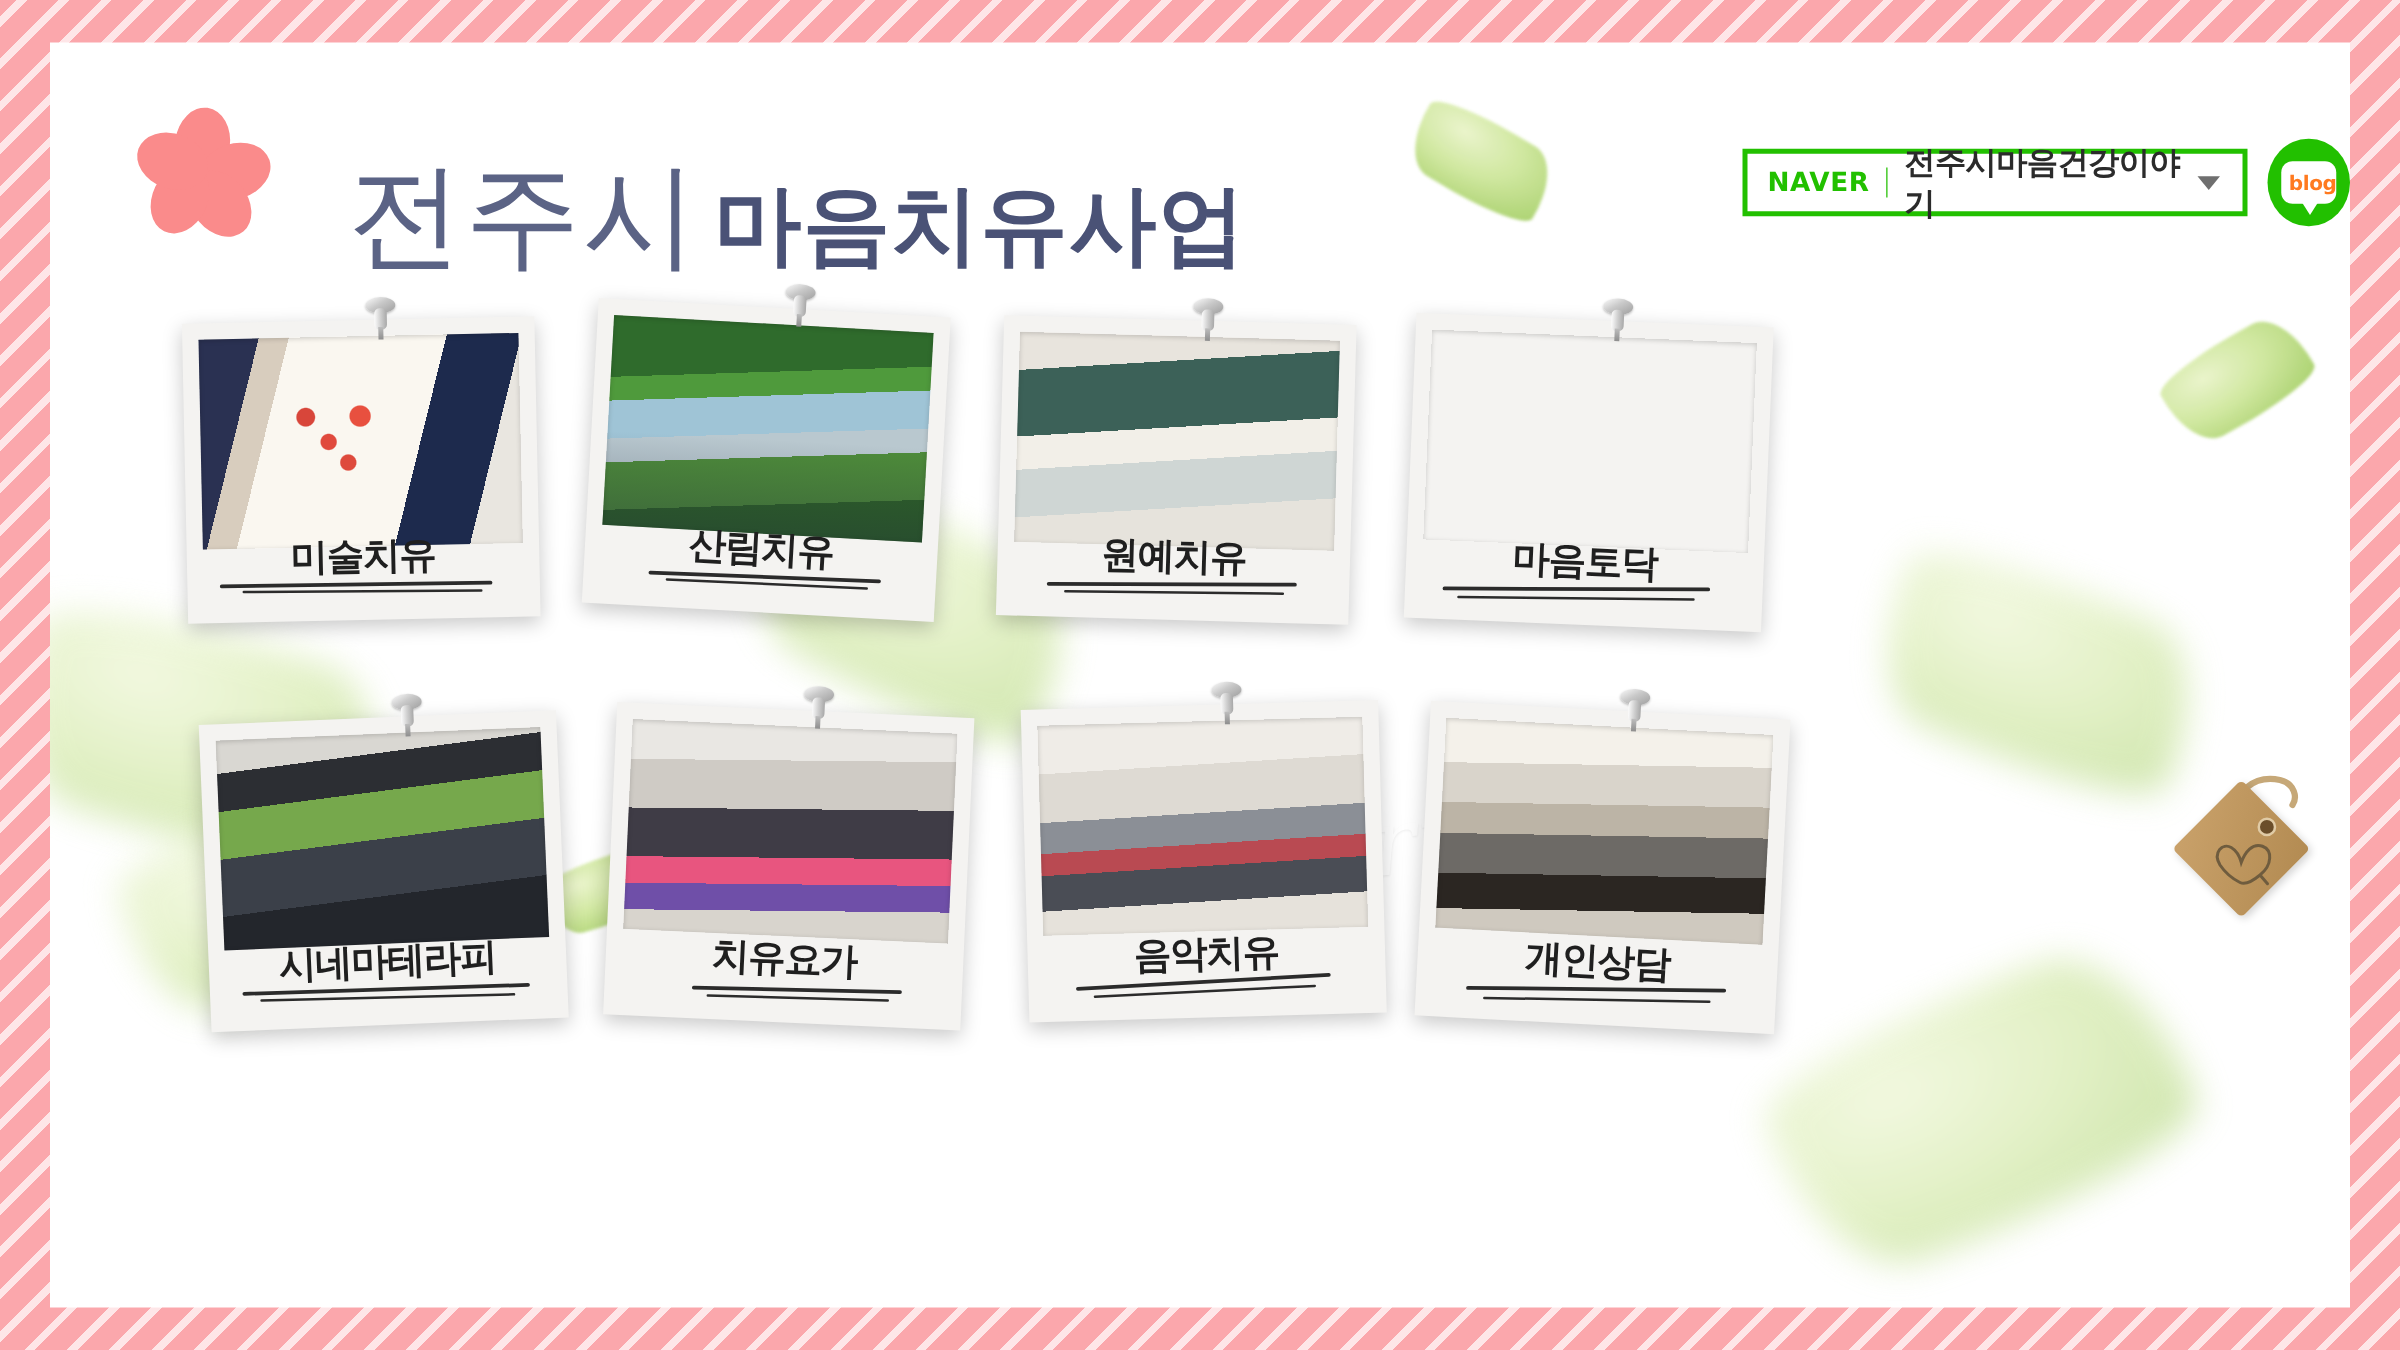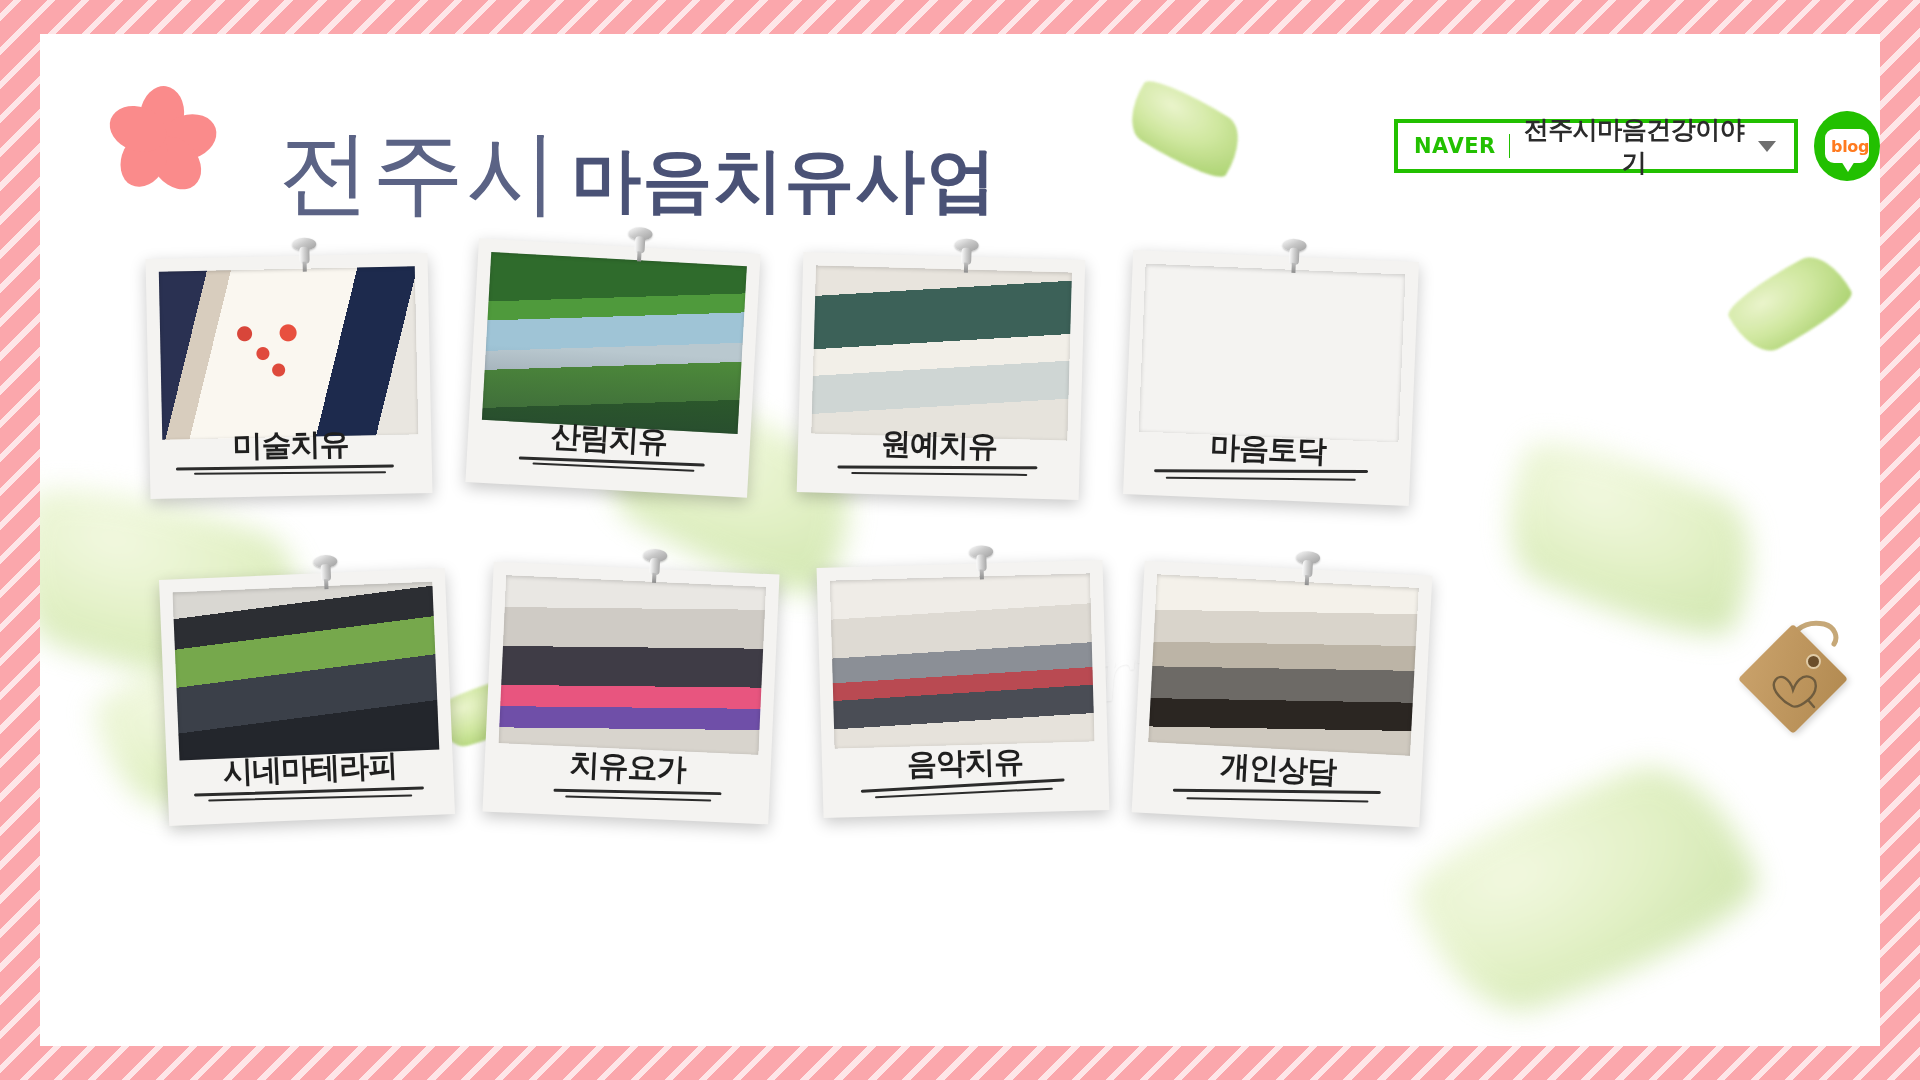--- a/index.html
+++ b/index.html
@@ -56,21 +56,21 @@
   }
   #naver-box{
     display:flex;align-items:center;
     border:4px solid #22c000;background:#fff;
     height:46px;padding:0 18px 0 16px;box-sizing:content-box;
   }
   #naver-word{
     color:#22c000;font-weight:700;font-size:21px;letter-spacing:.5px;
   }
   #naver-div{width:2px;height:24px;background:#22c000;margin:0 13px;}
-  #naver-name{color:#2b2b2b;font-weight:700;font-size:25px;letter-spacing:-.5px;text-align:center;}
+  #naver-name{color:#2b2b2b;font-weight:700;font-size:25px;letter-spacing:-.5px;}
   #naver-caret{
     margin-left:14px;width:0;height:0;
     border-left:9px solid transparent;border-right:9px solid transparent;
     border-top:11px solid #6f6f6f;
   }
   #blog-badge{
     width:70px;height:70px;border-radius:50%;background:#22c000;
     display:flex;align-items:center;justify-content:center;position:relative;
   }
   #blog-bubble{

